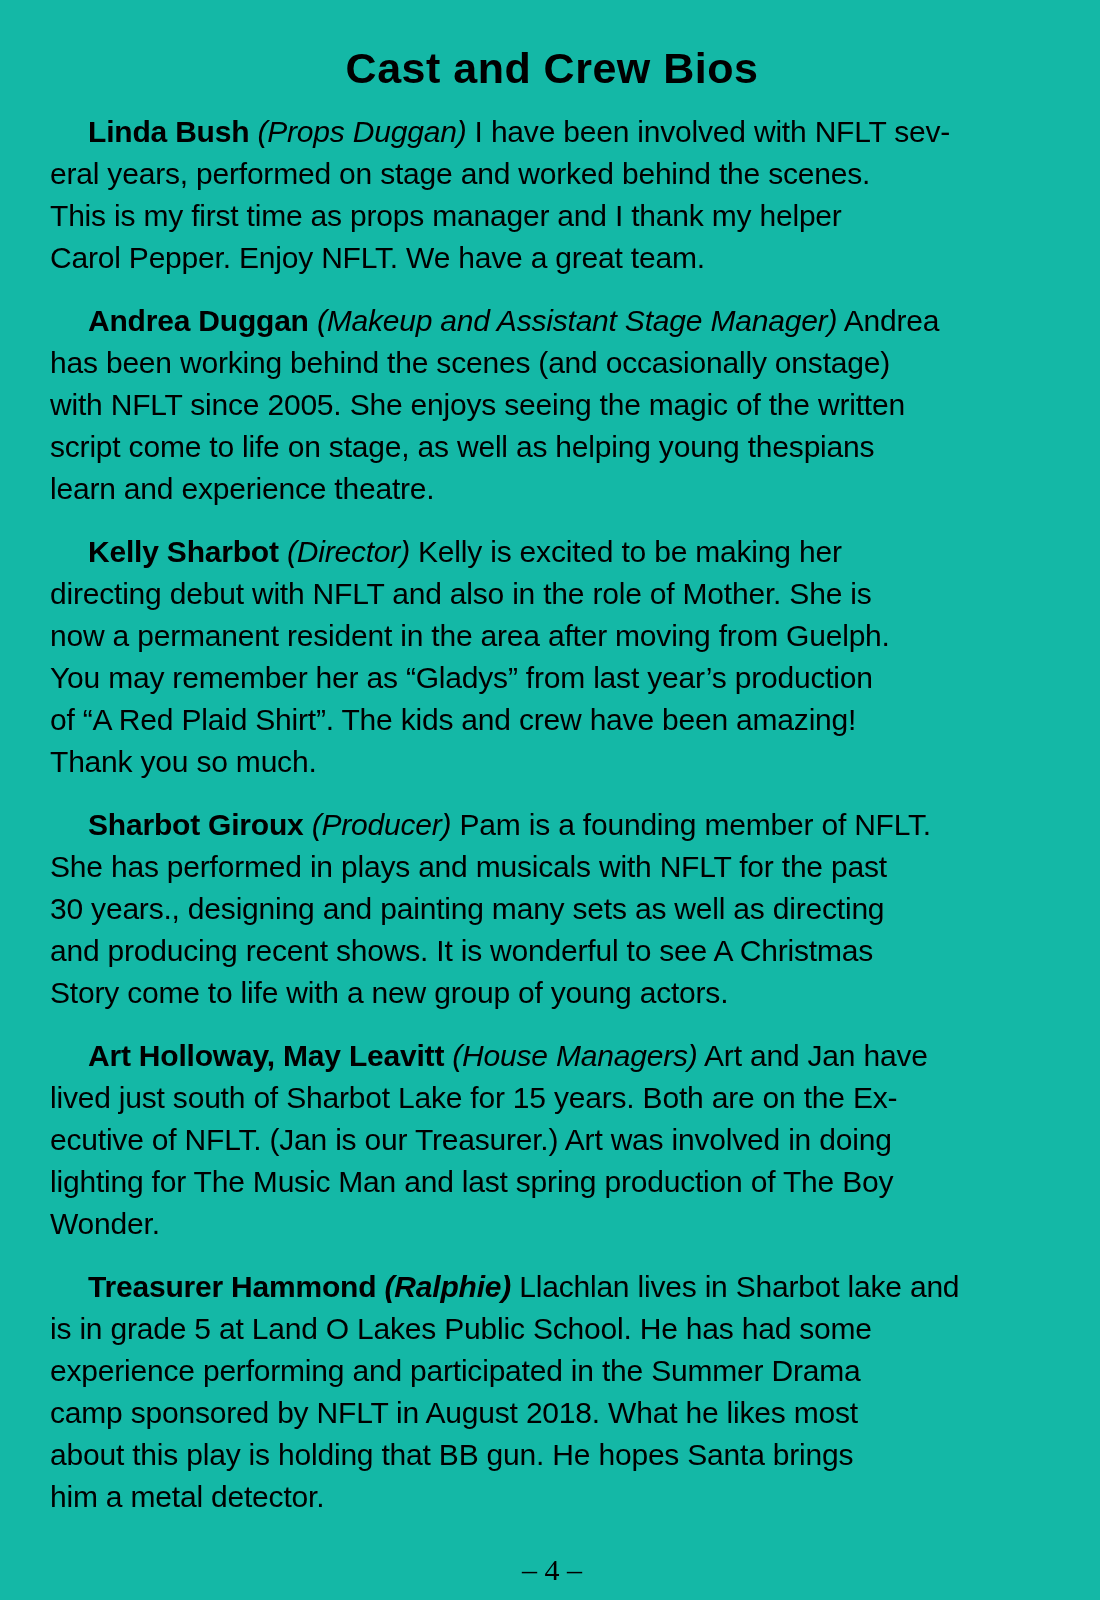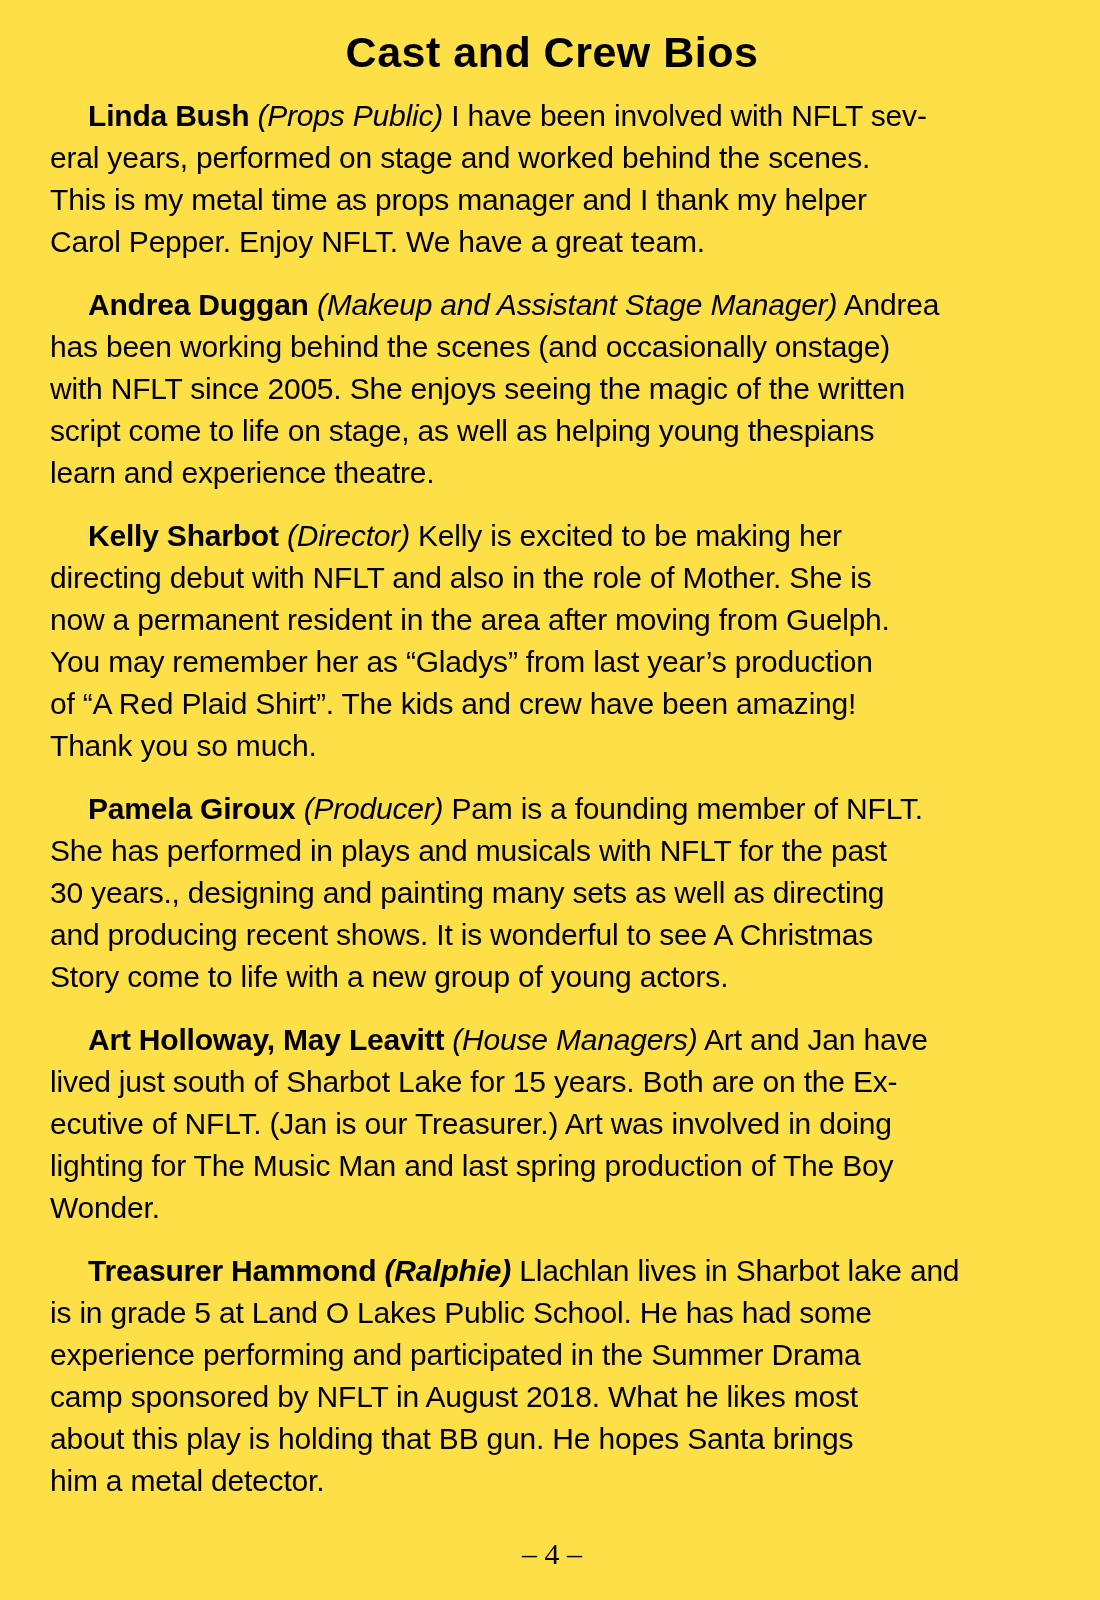--- a/index.html
+++ b/index.html
@@ -7,22 +7,22 @@
   body {
     width: 1100px;
     height: 1600px;
     overflow: hidden;
     font-family: "Liberation Sans", sans-serif;
     color: #000000;
   }
   .page {
     width: 1100px;
     height: 1600px;
-    padding: 28px 46px 0 50px;
-    background: #fde047;
+    padding: 44px 46px 0 50px;
+    background: #14b8a6;
   }
   .page-title {
     text-align: center;
     font-size: 43px;
     font-weight: bold;
     letter-spacing: 0.5px;
     line-height: 1.15;
     margin-bottom: 18px;
     font-family: "Liberation Sans", sans-serif;
   }
@@ -44,39 +44,39 @@
     font-size: 30px;
     line-height: 1.2;
   }
 </style>
 </head>
 <body>
 
 <div class="page">
   <h1 class="page-title">Cast and Crew Bios</h1>
 
-  <p class="bio"><strong class="bio-name">Linda Bush</strong> <em class="bio-role">(Props Public)</em> <span>I have been involved with NFLT sev-
+  <p class="bio"><strong class="bio-name">Linda Bush</strong> <em class="bio-role">(Props Duggan)</em> <span>I have been involved with NFLT sev-
 eral years, performed on stage and worked behind the scenes.
-This is my metal time as props manager and I thank my helper
+This is my first time as props manager and I thank my helper
 Carol Pepper. Enjoy NFLT. We have a great team.</span></p>
 
   <p class="bio"><strong class="bio-name">Andrea Duggan</strong> <em class="bio-role">(Makeup and Assistant Stage Manager)</em> <span>Andrea
 has been working behind the scenes (and occasionally onstage)
 with NFLT since 2005. She enjoys seeing the magic of the written
 script come to life on stage, as well as helping young thespians
 learn and experience theatre.</span></p>
 
   <p class="bio"><strong class="bio-name">Kelly Sharbot</strong> <em class="bio-role">(Director)</em> <span>Kelly is excited to be making her
 directing debut with NFLT and also in the role of Mother. She is
 now a permanent resident in the area after moving from Guelph.
 You may remember her as “Gladys” from last year’s production
 of “A Red Plaid Shirt”. The kids and crew have been amazing!
 Thank you so much.</span></p>
 
-  <p class="bio"><strong class="bio-name">Pamela Giroux</strong> <em class="bio-role">(Producer)</em> <span>Pam is a founding member of NFLT.
+  <p class="bio"><strong class="bio-name">Sharbot Giroux</strong> <em class="bio-role">(Producer)</em> <span>Pam is a founding member of NFLT.
 She has performed in plays and musicals with NFLT for the past
 30 years., designing and painting many sets as well as directing
 and producing recent shows. It is wonderful to see A Christmas
 Story come to life with a new group of young actors.</span></p>
 
   <p class="bio"><strong class="bio-name">Art Holloway, May Leavitt</strong> <em class="bio-role">(House Managers)</em> <span>Art and Jan have
 lived just south of Sharbot Lake for 15 years. Both are on the Ex-
 ecutive of NFLT. (Jan is our Treasurer.) Art was involved in doing
 lighting for The Music Man and last spring production of The Boy
 Wonder.</span></p>

